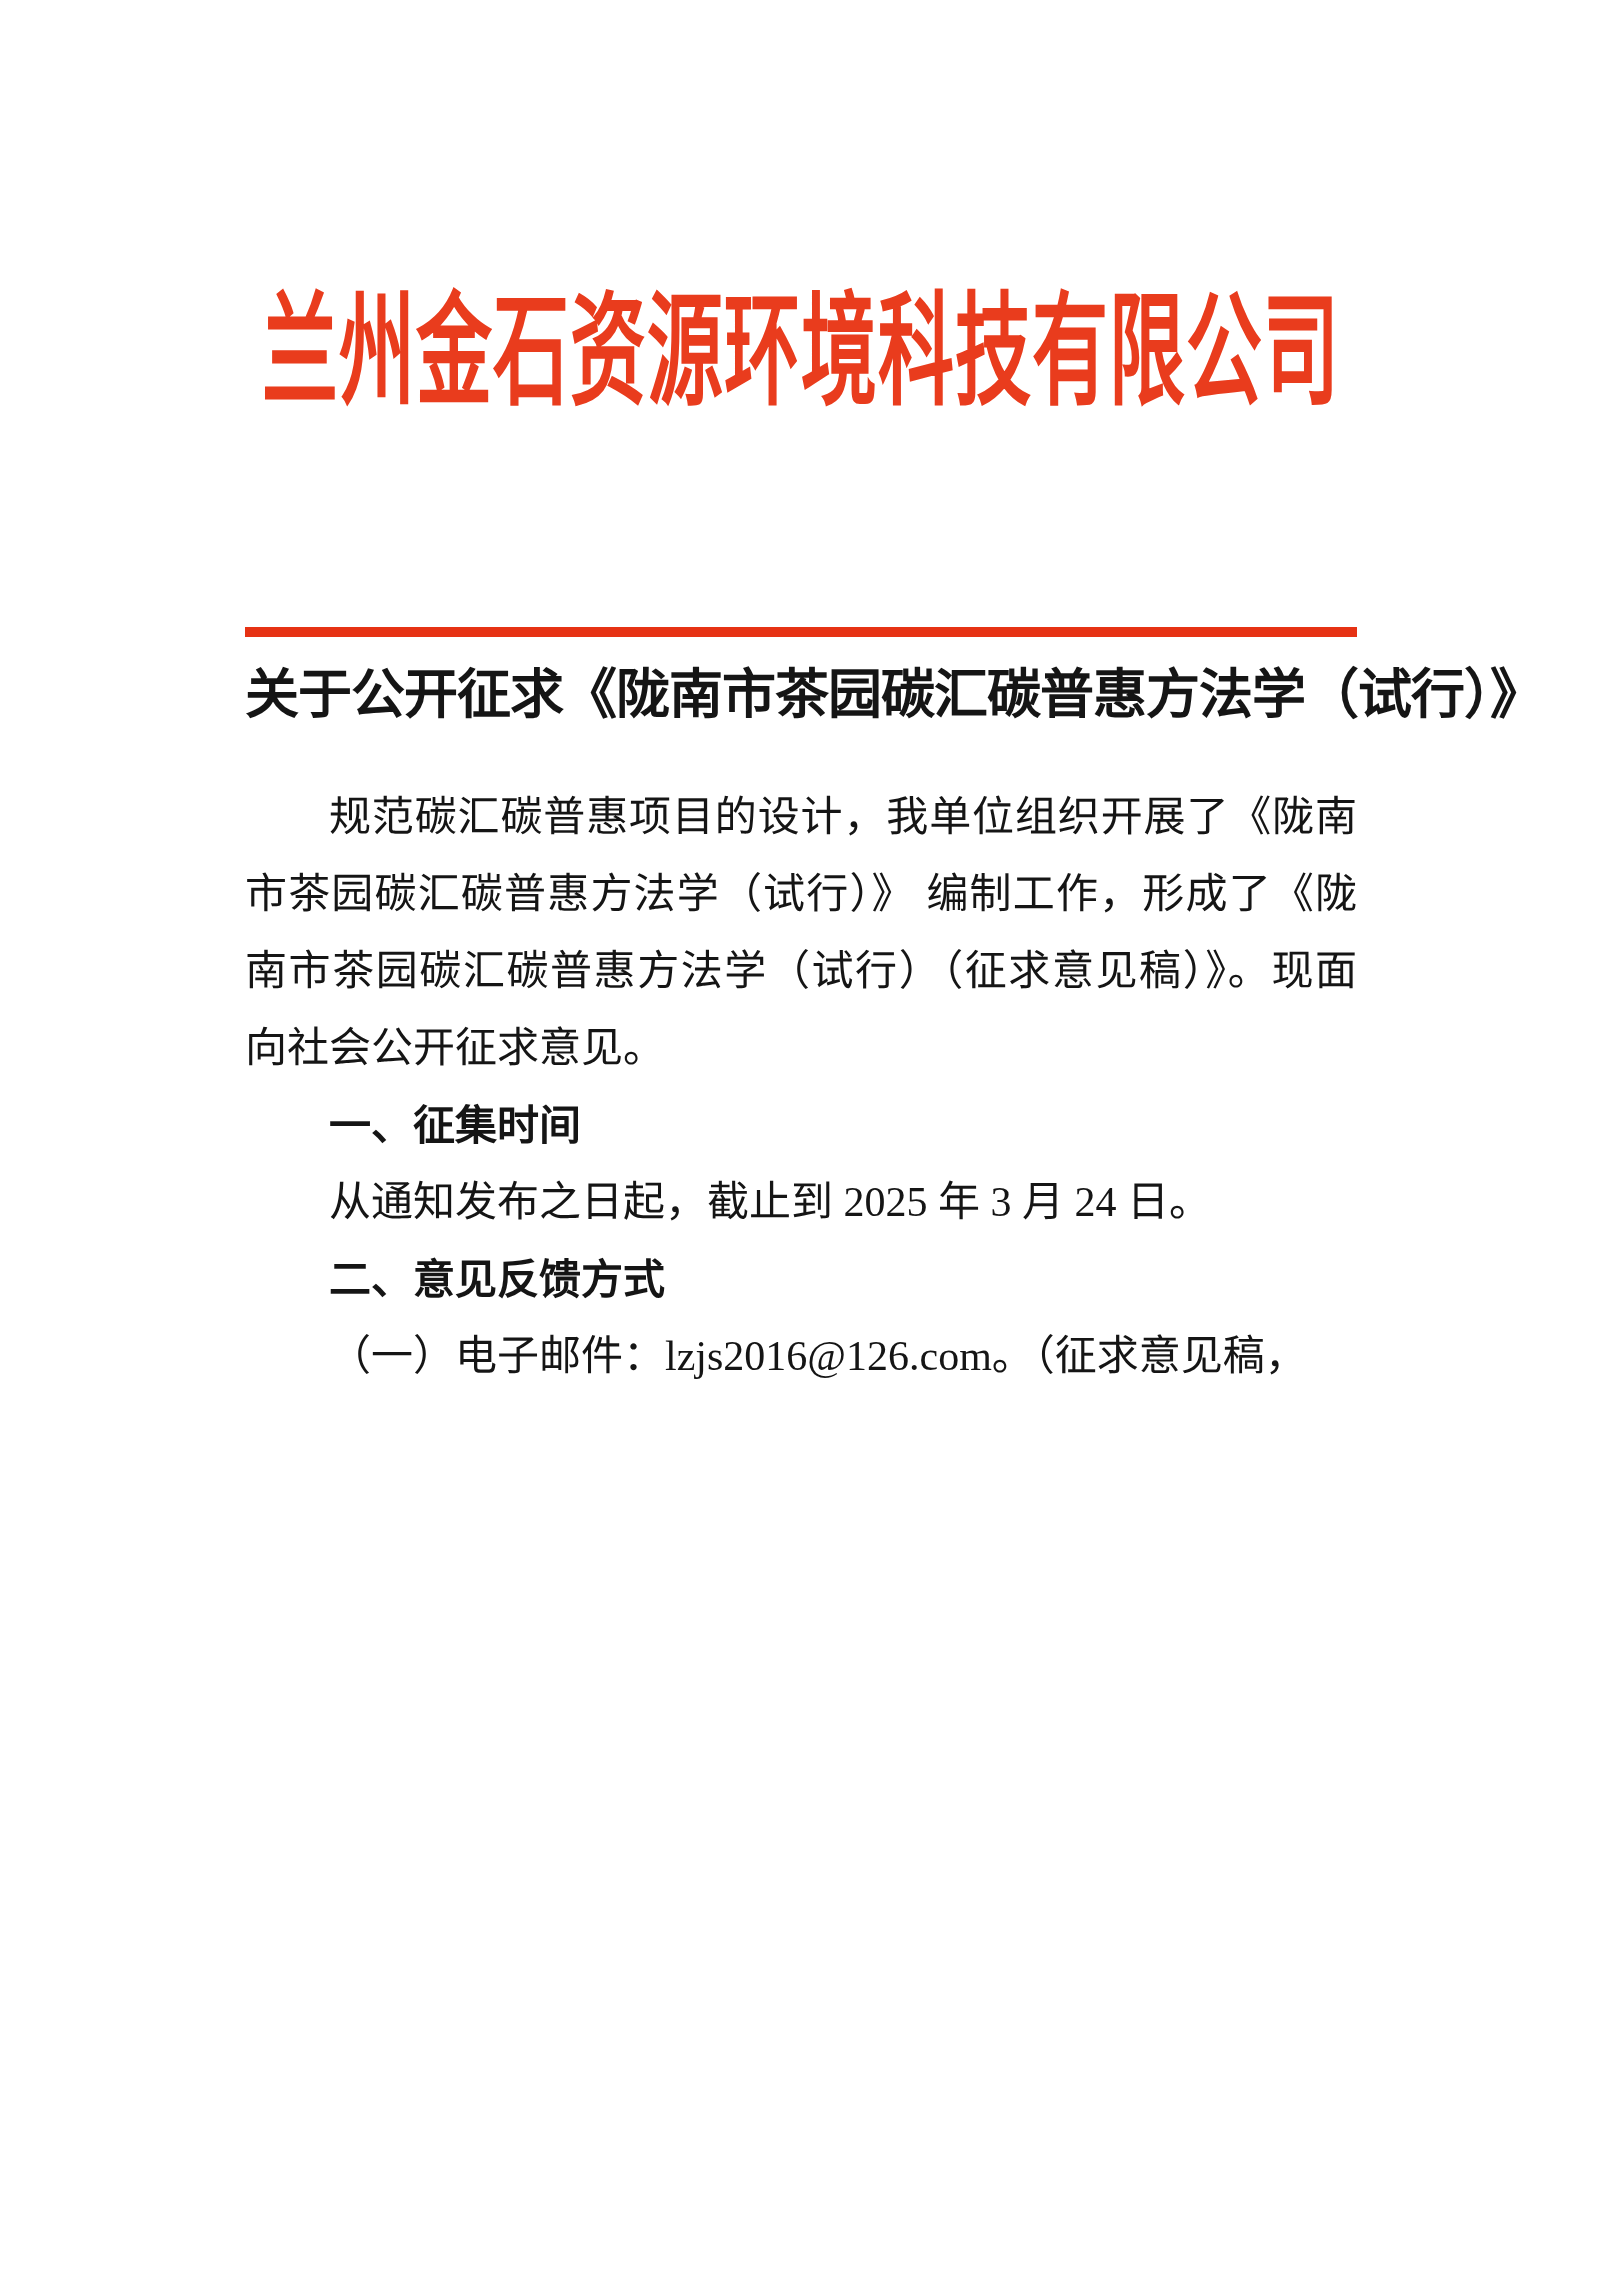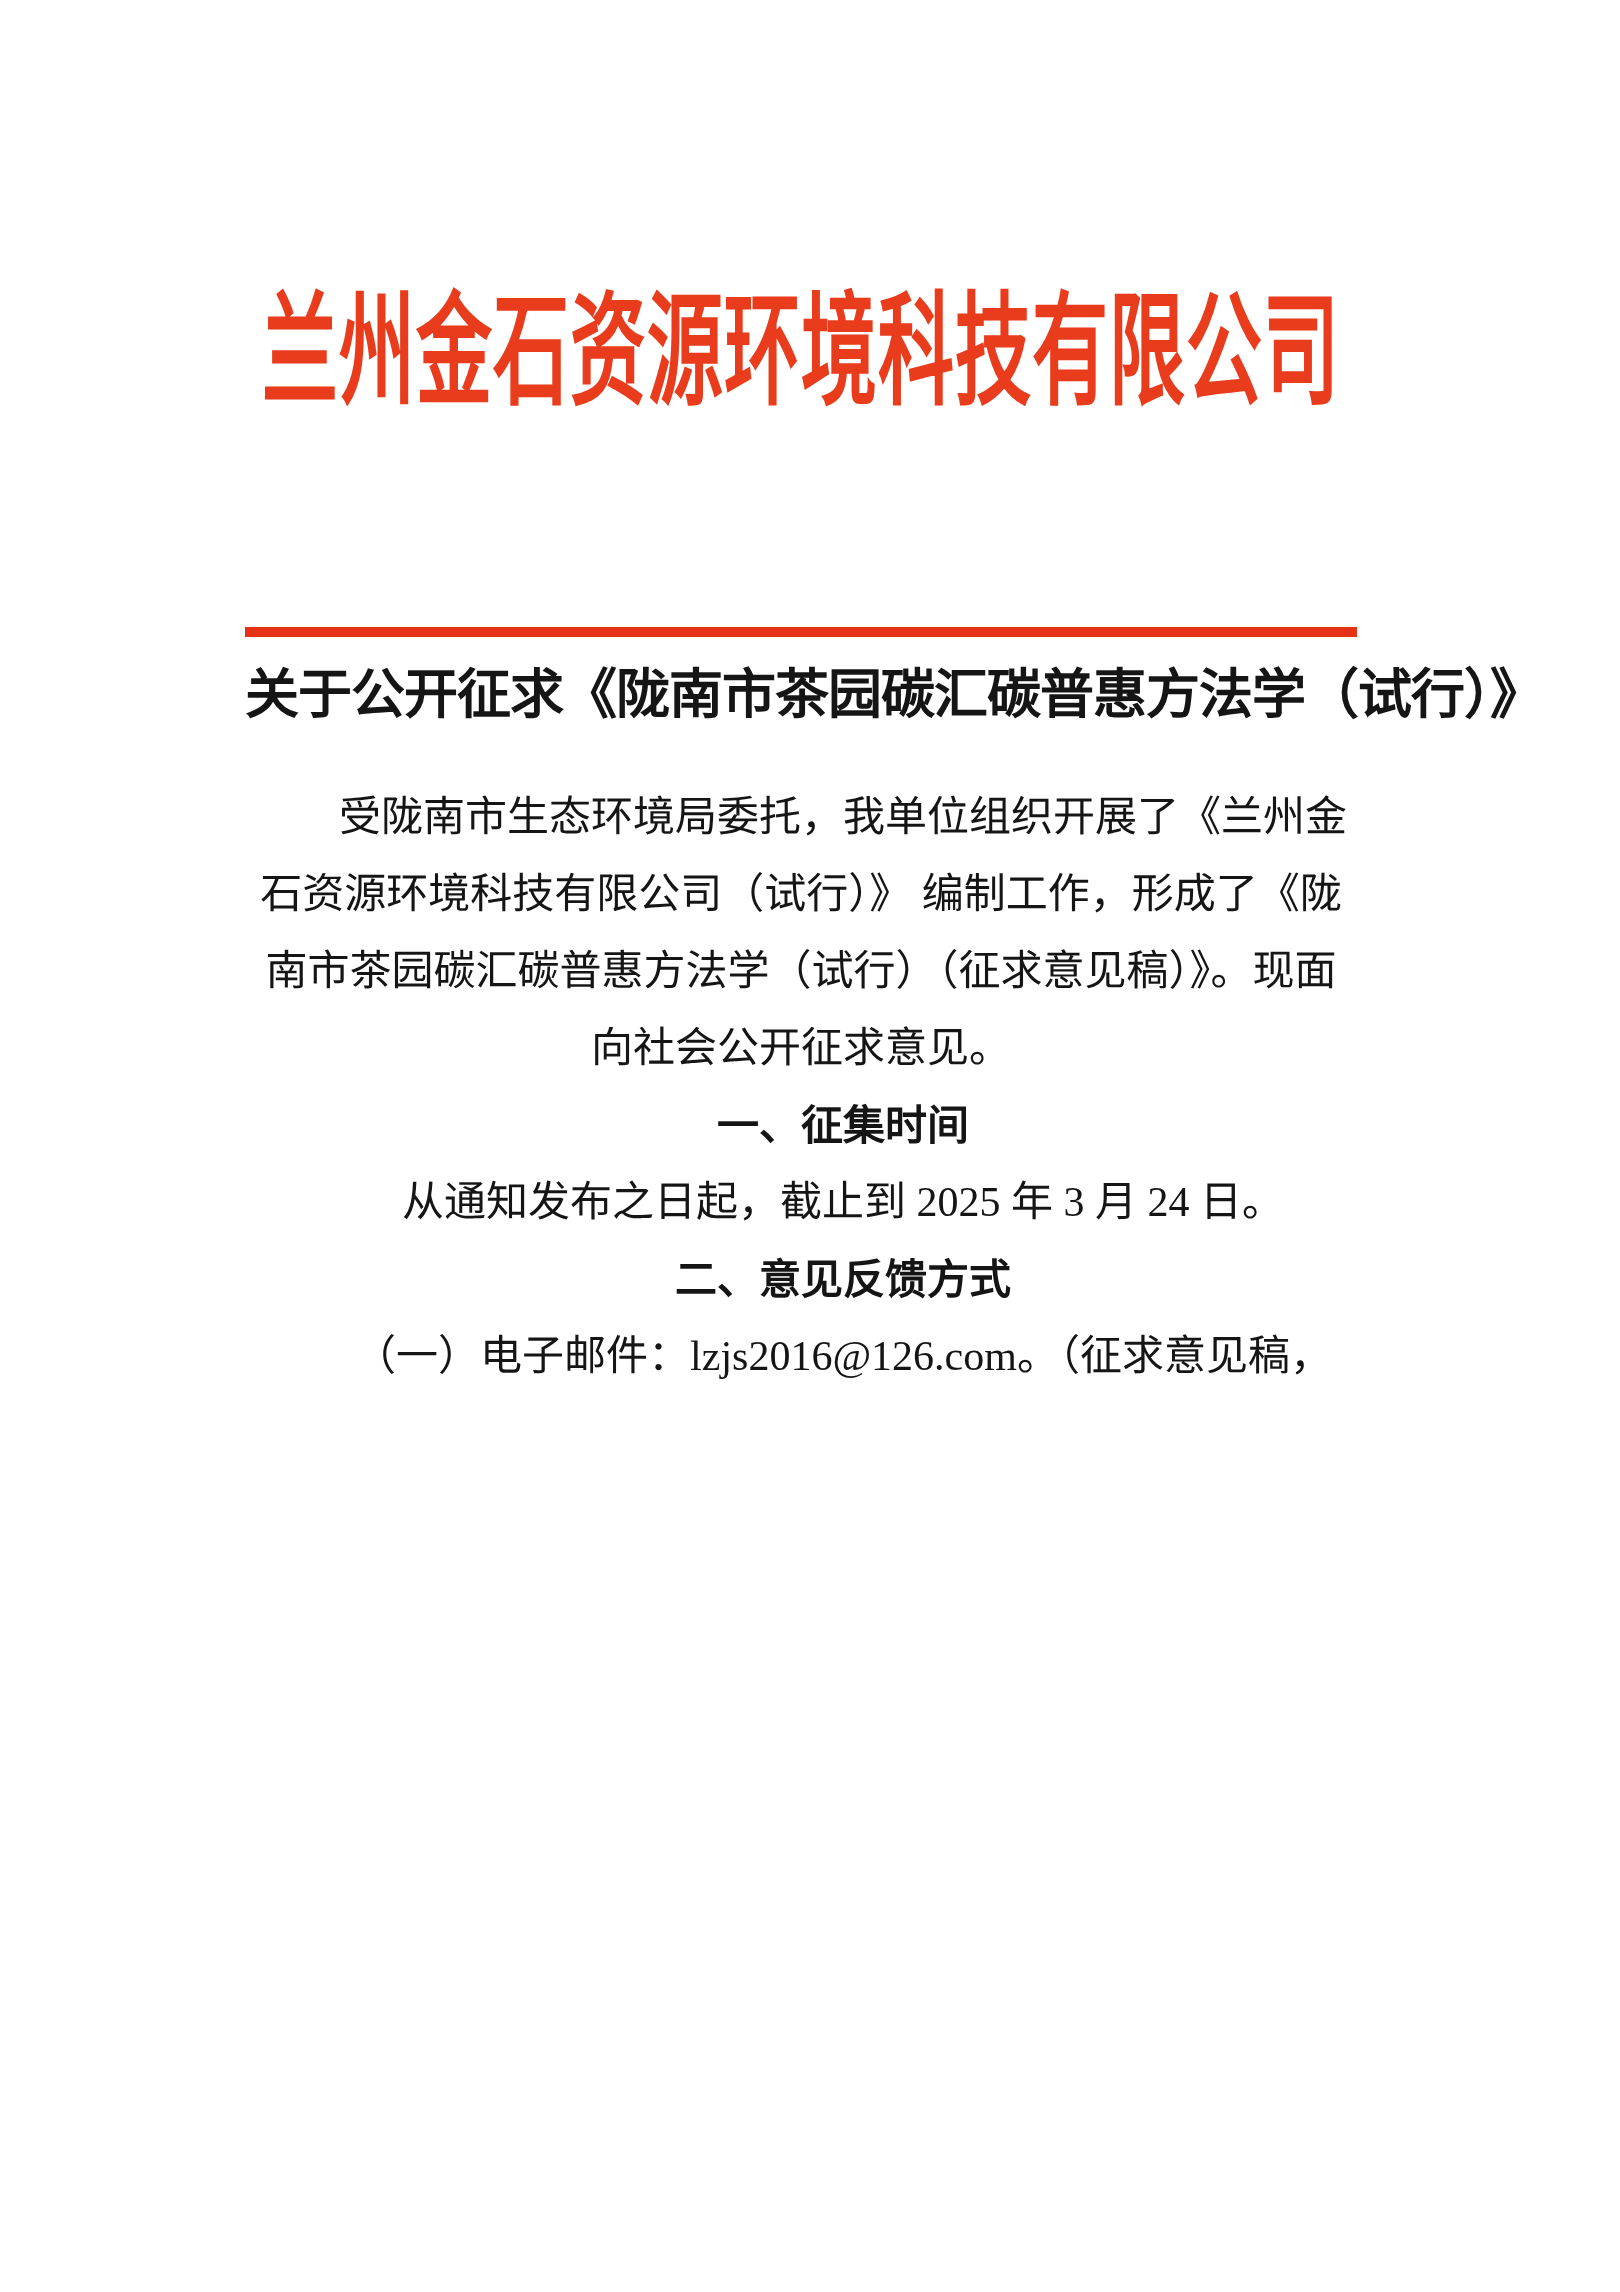--- a/index.html
+++ b/index.html
@@ -63,21 +63,20 @@
     margin-top: 13.7px;
     font-size: 42px;
     line-height: 77px;
     text-align: justify;
   }
   .body-block p,
   .body-block h3 {
     margin: 0;
     padding: 0;
     text-indent: 2em;
-    text-align: center;
   }
   .para {
     font-family: "Liberation Serif", "DejaVu Serif", serif;
   }
   .sec-heading {
     font-family: "Liberation Sans", "DejaVu Sans", sans-serif;
     font-weight: bold;
     font-size: 42px;
     text-align: left;
   }
@@ -95,21 +94,21 @@
       <h1 class="company" style="color: rgb(233, 60, 29);">兰州金石资源环境科技有限公司</h1>
     </header>
 
     <div class="red-rule" style="background: rgb(230, 50, 20);"></div>
 
     <h2 class="title-block">
       <span class="title-line">关于公开征求《陇南市茶园碳汇碳普惠方法学（试行）》</span>
     </h2>
 
     <main class="body-block">
-      <p class="para">受陇南市生态环境局委托，我单位组织开展了《兰州金石资源环境科技有限公司（试行）》 编制工作，形成了《陇南市茶园碳汇碳普惠方法学（试行）（征求意见稿）》。现面向社会公开征求意见。</p>
+      <p class="para">规范碳汇碳普惠项目的设计，我单位组织开展了《陇南市茶园碳汇碳普惠方法学（试行）》 编制工作，形成了《陇南市茶园碳汇碳普惠方法学（试行）（征求意见稿）》。现面向社会公开征求意见。</p>
 
       <h3 class="sec-heading">一、征集时间</h3>
       <p class="para single-line">从通知发布之日起，截止到 2025 年 3 月 24 日。</p>
 
       <h3 class="sec-heading">二、意见反馈方式</h3>
 
       <p class="para single-line"><span>（一）电子邮件：</span><span>lzjs2016@126.com</span><span>。（征求意见稿，</span></p>
     </main>
 
   </div>

